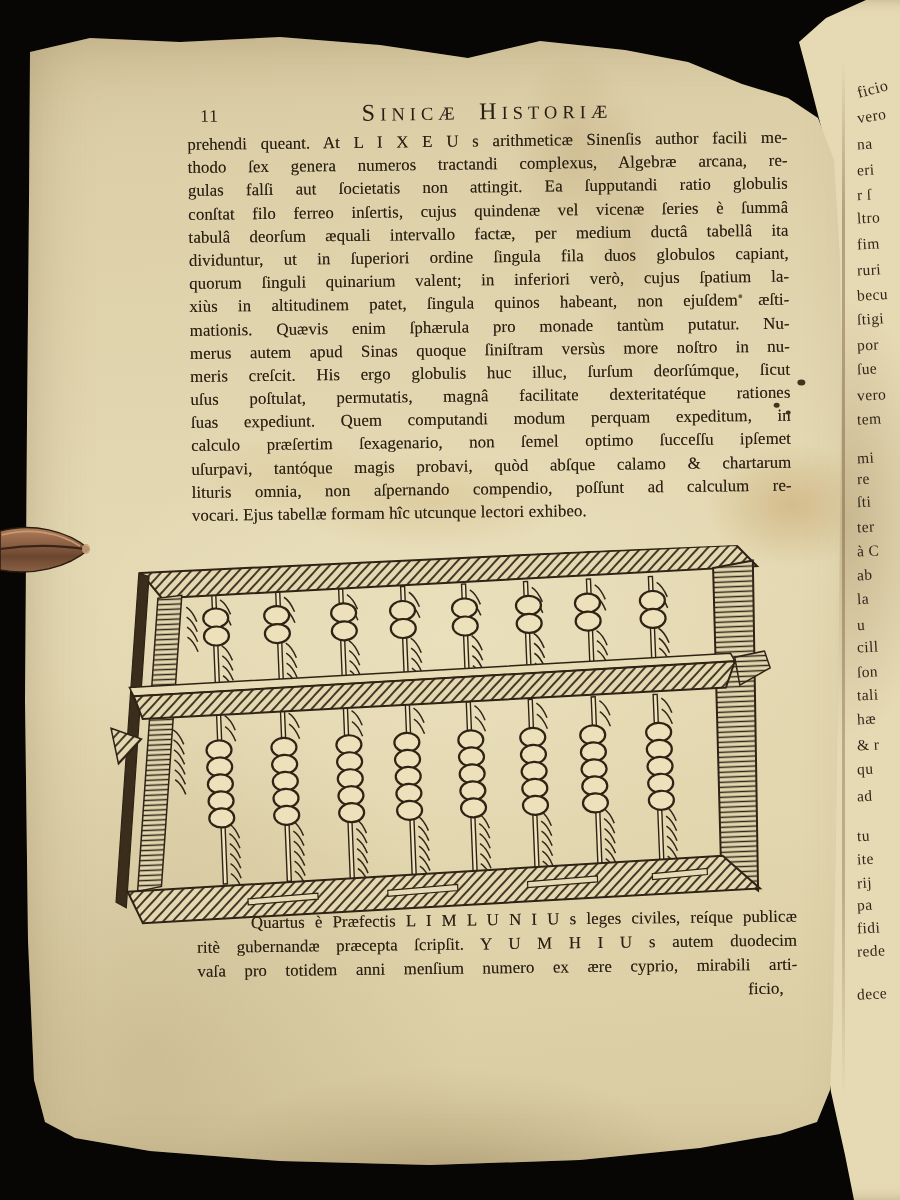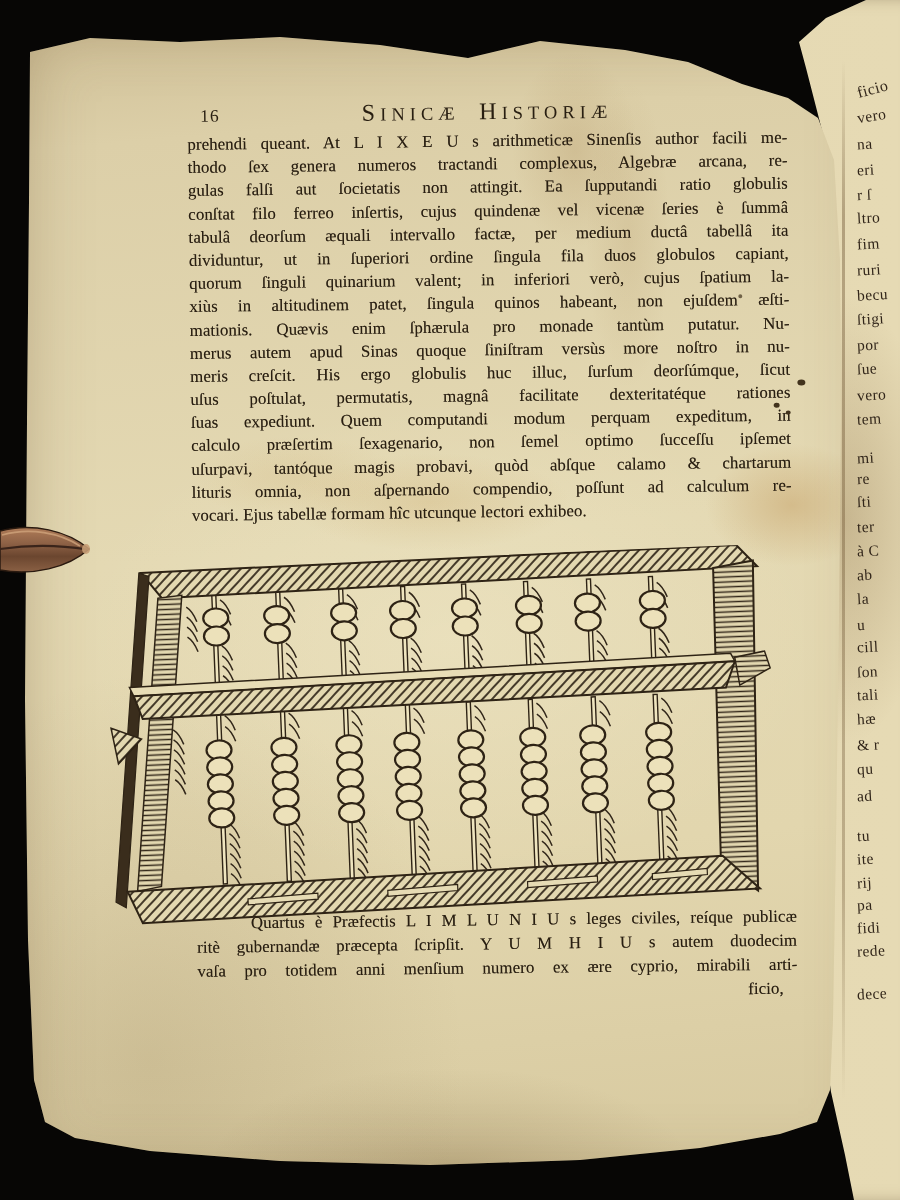--- a/index.html
+++ b/index.html
@@ -101,21 +101,21 @@
         <span class="frag" style="top: 896px;">pa</span>
         <span class="frag" style="top: 919px;">fidi</span>
         <span class="frag" style="top: 942px;">rede</span>
         <span class="frag" style="top: 985px;">dece</span>
       </div>
   </div>
 
   <div class="page">
     <div class="rot">
 
-      <div class="pagenum">16</div>
+      <div class="pagenum">11</div>
       <div class="header"><span class="hword">SINICÆ</span> <span class="hword">HISTORIÆ</span></div>
 
       <div class="textblock" id="para1">
           <div class="tline">prehendi queant.  At L I X E U s arithmeticæ Sinenſis author facili me-</div>
           <div class="tline">thodo ſex genera numeros tractandi complexus, Algebræ arcana, re-</div>
           <div class="tline">gulas falſi aut ſocietatis non attingit.  Ea ſupputandi ratio globulis</div>
           <div class="tline">conſtat filo ferreo inſertis, cujus quindenæ vel vicenæ ſeries è ſummâ</div>
           <div class="tline">tabulâ deorſum æquali intervallo factæ, per medium ductâ tabellâ ita</div>
           <div class="tline">dividuntur, ut in ſuperiori ordine ſingula fila duos globulos capiant,</div>
           <div class="tline">quorum ſinguli quinarium valent; in inferiori verò, cujus ſpatium la-</div>

